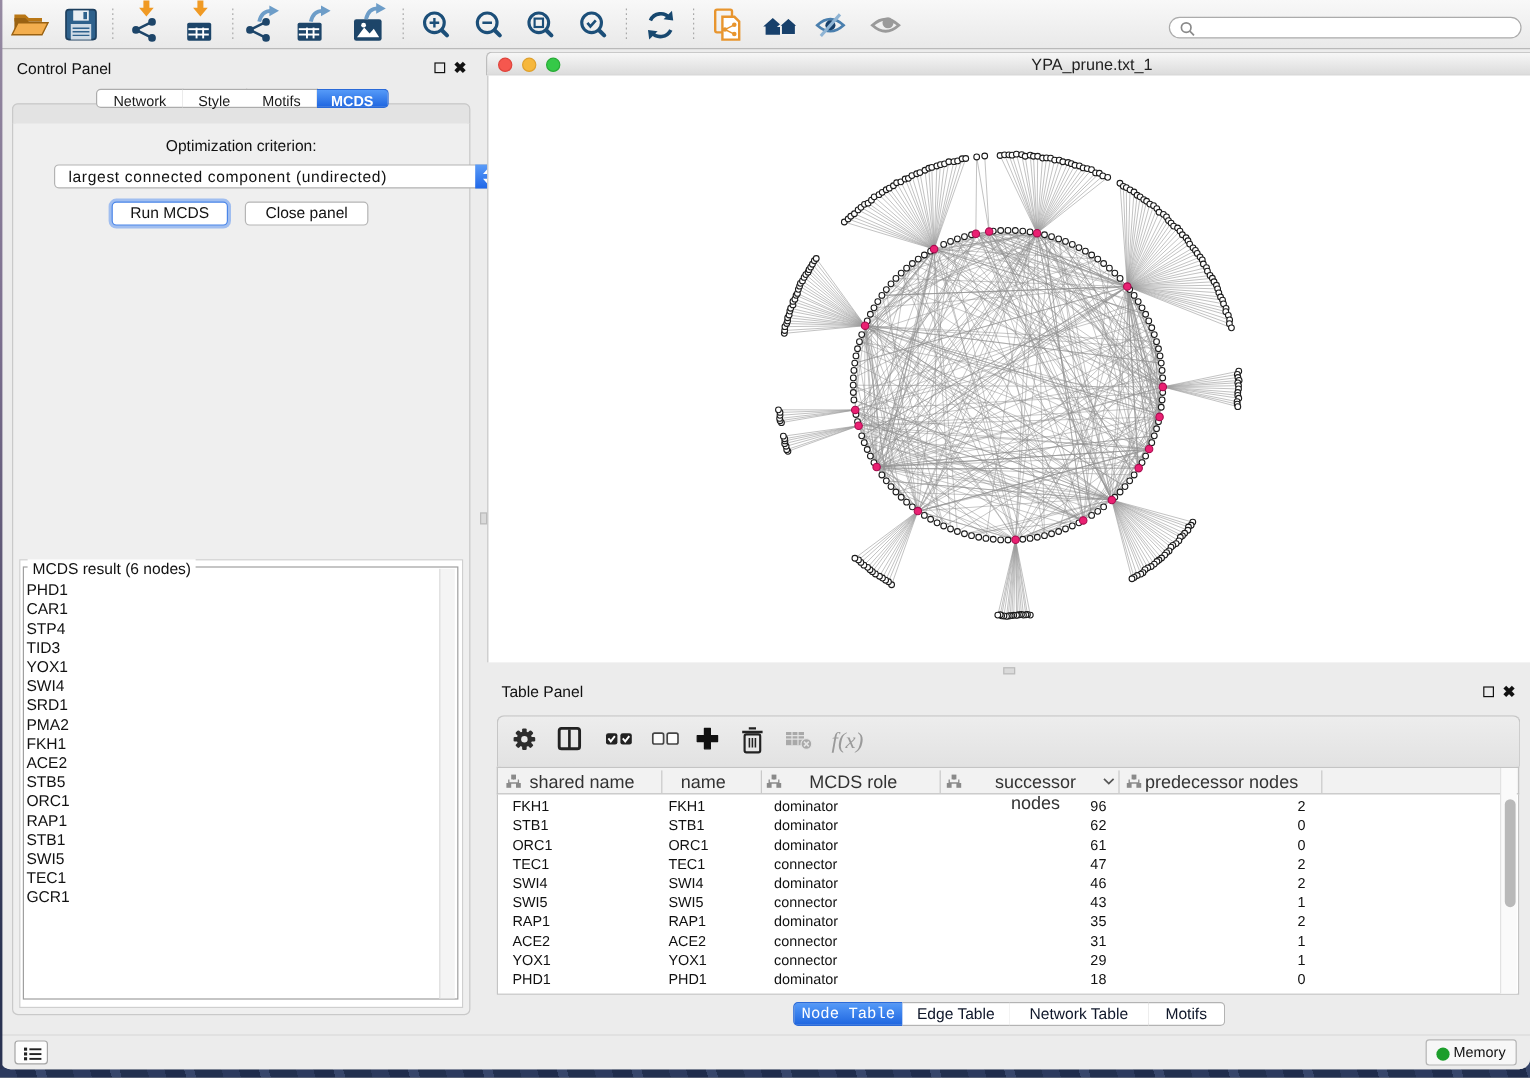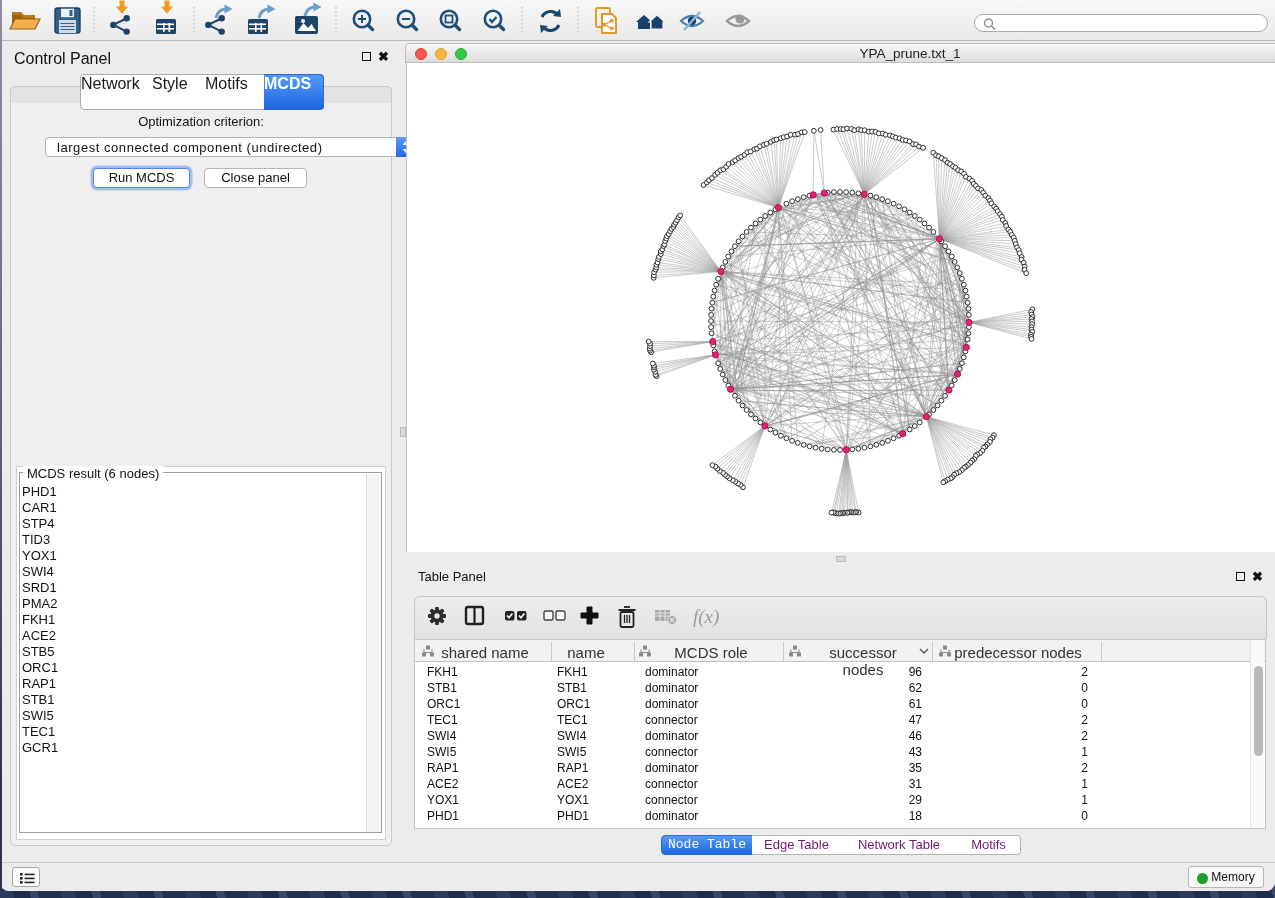--- a/index.html
+++ b/index.html
@@ -2,24 +2,24 @@
 <html><head><meta charset="utf-8"><title>Cytoscape</title><style>
 html,body{margin:0;padding:0}
 body{width:1275px;height:898px;position:relative;overflow:hidden;
  font-family:"Liberation Sans",sans-serif;background:linear-gradient(180deg,#968aa2 0%,#7d7090 25%,#55506e 55%,#2a3352 80%,#17233f 100%)}
 div,span{position:absolute;box-sizing:border-box}
 #streaks{left:0;top:880px;width:1275px;height:18px;background:repeating-linear-gradient(75deg,#2c3a5e 0 14px,#1f2c4c 14px 30px,#37466b 30px 38px,#22304f 38px 60px)}
 #win{left:0;top:0;width:1275px;height:891px;background:#ececec;border-radius:0 0 9px 9px}
 #sliver{left:0;top:0;width:2px;height:891px;background:linear-gradient(180deg,#968aa2 0%,#7d7090 30%,#55506e 60%,#2a3352 90%);z-index:20}
 #toolbar{left:0;top:0;width:1275px;height:41px;background:linear-gradient(#f8f8f8,#e9e9e9);border-bottom:1px solid #b9b9b9}
 #search{left:974px;top:14px;width:294px;height:18px;background:#fff;border:1px solid #ababab;border-radius:9px}
-#cpTitle{left:14px;top:50px;font-size:16px;color:#111}
+#cpTitle{left:14px;top:50px;font-size:13px;color:#111}
 .wbtn{width:9px;height:9px;border:1.6px solid #111;background:none}
 .xbtn{font-size:13px;font-weight:bold;color:#111}
-.seg{z-index:3;height:36px;background:#fff;border:1px solid #acacac;font-size:16px;line-height:18px;text-align:left;color:#1a1a1a}
+.seg{z-index:3;height:16px;background:#fff;border:1px solid #acacac;font-size:12px;line-height:18px;text-align:center;color:#1a1a1a}
 .segsel{background:linear-gradient(#559af8,#1f66e0);color:#fff;border-color:#2a6ad8}
 #tabbody{z-index:0;left:10px;top:86px;width:382px;height:760px;background:#efefef;border:1px solid #c9c9c9;border-radius:5px}
 #tabtop{left:10px;top:86px;width:382px;height:17px;background:#e3e3e3;border:1px solid #c9c9c9;border-bottom:none;border-radius:5px 5px 0 0}
 #optlab{left:10px;top:114px;width:382px;text-align:center;font-size:13px;color:#111}
 #combo{left:45px;top:137px;width:371px;height:20px;background:#fff;border:1px solid #b3b3b3;border-radius:4px}
 #combo span{left:11px;top:2px;font-size:13px;color:#111;letter-spacing:.55px;white-space:nowrap}
 #spin{right:-1px;top:-1px;width:20px;height:20px;border-radius:0 4px 4px 0;background:linear-gradient(#5b9cf8,#2168e8)}
 .btn{height:20px;background:#fff;border:1px solid #b5b5b5;border-radius:4px;font-size:13px;text-align:center;line-height:18px;color:#111}
 #runbtn{left:93px;top:168px;width:97px;box-shadow:0 0 0 2.5px rgba(106,157,240,.6);border-color:#4b86e8}
 #closebtn{left:204px;top:168px;width:103px}
@@ -42,21 +42,21 @@
 #tbar{left:414px;top:596px;width:853px;height:43px;background:linear-gradient(#ededed,#e2e2e2);border:1px solid #c6c6c6;border-bottom:none;border-radius:6px 6px 0 0}
 #tablebox{left:414px;top:639px;width:852px;height:190px;background:#fff;border:1px solid #c4c4c4}
 #thead{left:414px;top:639px;width:852px;height:23px;background:#f2f2f2;border:1px solid #c4c4c4;border-bottom:1px solid #c2c2c2}
 .hc{top:4px;font-size:15px;color:#333;text-align:center}
 .hsep{top:2px;width:1px;height:19px;background:#c9c9c9}
 .rw{left:0;top:0;width:1275px;height:16px;font-size:12px;color:#111}
 .rw span{top:1px;white-space:nowrap}
 .num{text-align:right}
 #ttrack{left:1250px;top:640px;width:14px;height:188px;background:#fafafa;border-left:1px solid #e2e2e2}
 #tthumb{left:2.5px;top:26px;width:9px;height:90px;background:#b9b9b9;border-radius:5px}
-.btab{top:835px;height:20px;background:#fff;border:1px solid #b3b3b3;font-size:13px;line-height:18px;text-align:center;color:#701a75}
+.btab{top:835px;height:20px;background:#fff;border:1px solid #b3b3b3;font-size:13px;line-height:18px;text-align:center;color:#0f172a}
 .btabsel{background:linear-gradient(#559af8,#1f66e0);color:#fff;border-color:#2a6ad8}
 </style></head><body>
 <div id="streaks"></div>
 <div id="win">
     <div id="sliver"></div>
     <div id="toolbar"><svg width="770" height="41" viewBox="0 0 770 41">
         <line x1="94" y1="7" x2="94" y2="35" stroke="#a9a9a9" stroke-width="1" stroke-dasharray="1.5 2.5"></line>
         <line x1="194" y1="7" x2="194" y2="35" stroke="#a9a9a9" stroke-width="1" stroke-dasharray="1.5 2.5"></line>
         <line x1="336" y1="7" x2="336" y2="35" stroke="#a9a9a9" stroke-width="1" stroke-dasharray="1.5 2.5"></line>
         <line x1="522" y1="7" x2="522" y2="35" stroke="#a9a9a9" stroke-width="1" stroke-dasharray="1.5 2.5"></line>

